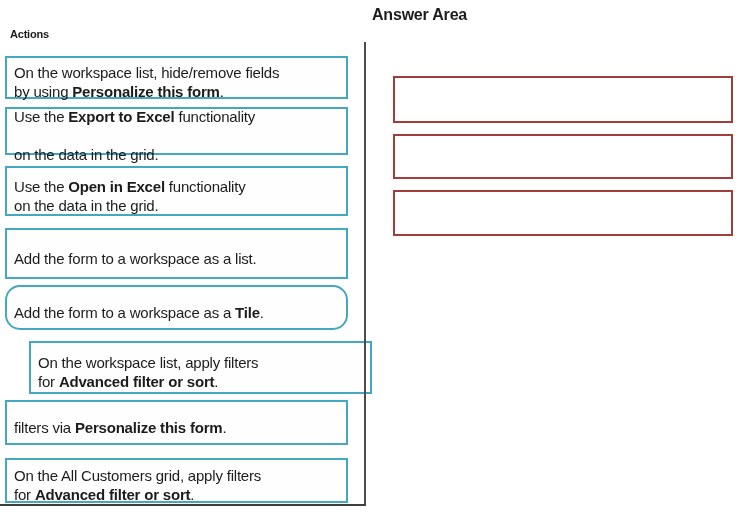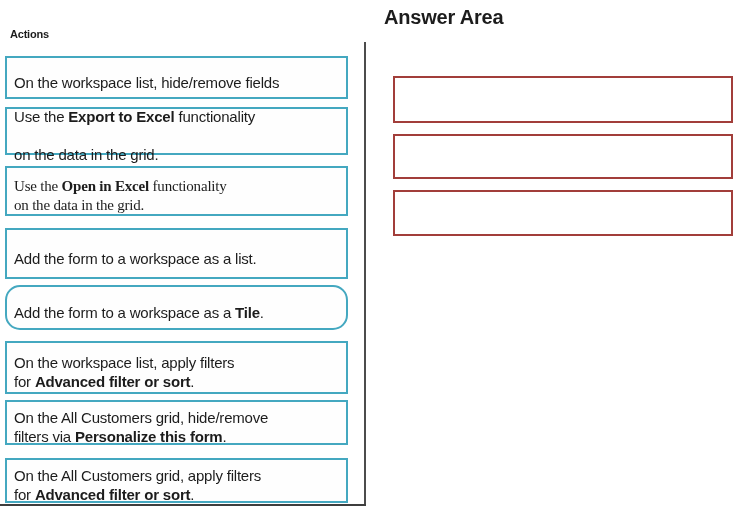--- a/index.html
+++ b/index.html
@@ -9,37 +9,37 @@
     background:#ffffff;
     font-family:"Liberation Sans", sans-serif;
     color:#1c1c1c;
     overflow:hidden;
   }
   .actions-title{
     position:absolute;left:10px;top:28px;
     font-size:11px;font-weight:bold;letter-spacing:-0.2px;
   }
   .answer-title{
-    position:absolute;left:384px;top:6px;
-    font-size:20px;font-weight:bold;letter-spacing:-0.2px;
+    position:absolute;left:372px;top:6px;
+    font-size:16px;font-weight:bold;letter-spacing:-0.2px;
   }
   .actions-list{position:absolute;left:0;top:0;width:360px;height:516px;}
   .action{
     position:absolute;left:5px;width:343px;
     box-sizing:border-box;
     border:2px solid #44A8C0;
     background:#fefefe;
     display:flex;flex-direction:column;justify-content:center;
     padding:10px 4px 1px 7px;
     font-size:15px;line-height:19px;letter-spacing:-0.2px;
     cursor:default;
   }
   .action:nth-child(1){top:56px;height:43px;}
   .action:nth-child(2){top:107px;height:48px;gap:19px;}
-  .action:nth-child(3){top:166px;height:50px;font-family:Liberation Serif, serif;}
+  .action:nth-child(3){top:166px;height:50px;}
   .action:nth-child(4){top:228px;height:51px;}
   .action:nth-child(5){top:285px;height:45px;border-radius:15px;}
   .action:nth-child(6){top:341px;height:53px;}
   .action:nth-child(7){top:400px;height:45px;}
   .action:nth-child(8){top:458px;height:45px;}
   .action .line{white-space:nowrap;}
   .action .b{font-weight:bold;}
   .vline{
     position:absolute;left:364px;top:42px;width:2px;height:464px;
     background:#4c4c4c;
@@ -65,41 +65,41 @@
 
 <div class="stage">
 
   <div class="actions-title">Actions</div>
 
   <div class="answer-title">Answer Area</div>
 
   <div class="actions-list">
       <div class="action" style="border-color: rgb(68, 168, 192);">
         <div class="line"><span>On the workspace list, hide/remove fields</span></div>
+        <div class="line"><span>by using </span><span class="b">Personalize this form</span><span>.</span></div>
       </div>
       <div class="action" style="border-color: rgb(68, 168, 192);">
         <div class="line"><span>Use the </span><span class="b">Export to Excel</span><span> functionality</span></div>
         <div class="line"><span>on the data in the grid.</span></div>
       </div>
       <div class="action" style="border-color: rgb(68, 168, 192);">
         <div class="line"><span>Use the </span><span class="b">Open in Excel</span><span> functionality</span></div>
         <div class="line"><span>on the data in the grid.</span></div>
       </div>
       <div class="action" style="border-color: rgb(68, 168, 192);">
         <div class="line"><span>Add the form to a workspace as a list.</span></div>
       </div>
       <div class="action" style="border-color: rgb(68, 168, 192);">
         <div class="line"><span>Add the form to a workspace as a </span><span class="b">Tile</span><span>.</span></div>
       </div>
-      <div class="action" style="border-color: rgb(68, 168, 192);">
+      <div class="action" style="border-color: rgb(68, 168, 192); margin-left: 24px;">
         <div class="line"><span>On the workspace list, apply filters</span></div>
         <div class="line"><span>for </span><span class="b">Advanced filter or sort</span><span>.</span></div>
       </div>
       <div class="action" style="border-color: rgb(68, 168, 192);">
-        <div class="line"><span>On the All Customers grid, hide/remove</span></div>
         <div class="line"><span>filters via </span><span class="b">Personalize this form</span><span>.</span></div>
       </div>
       <div class="action" style="border-color: rgb(68, 168, 192);">
         <div class="line"><span>On the All Customers grid, apply filters</span></div>
         <div class="line"><span>for </span><span class="b">Advanced filter or sort</span><span>.</span></div>
       </div>
     </div>
 
   <div class="vline"></div>
   <div class="hline"></div>

